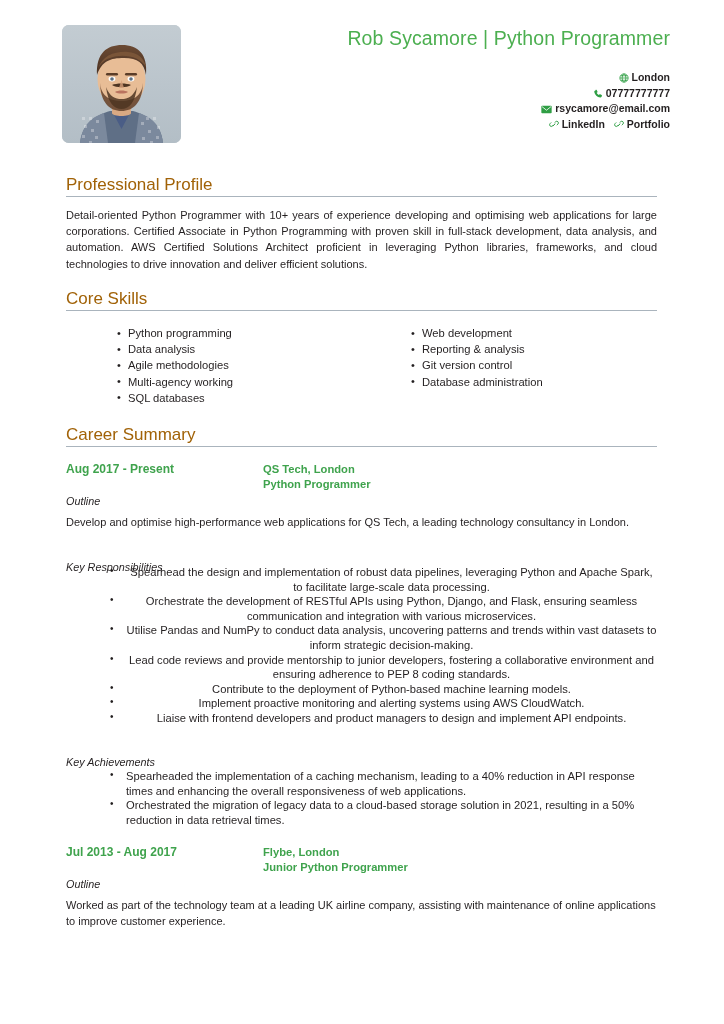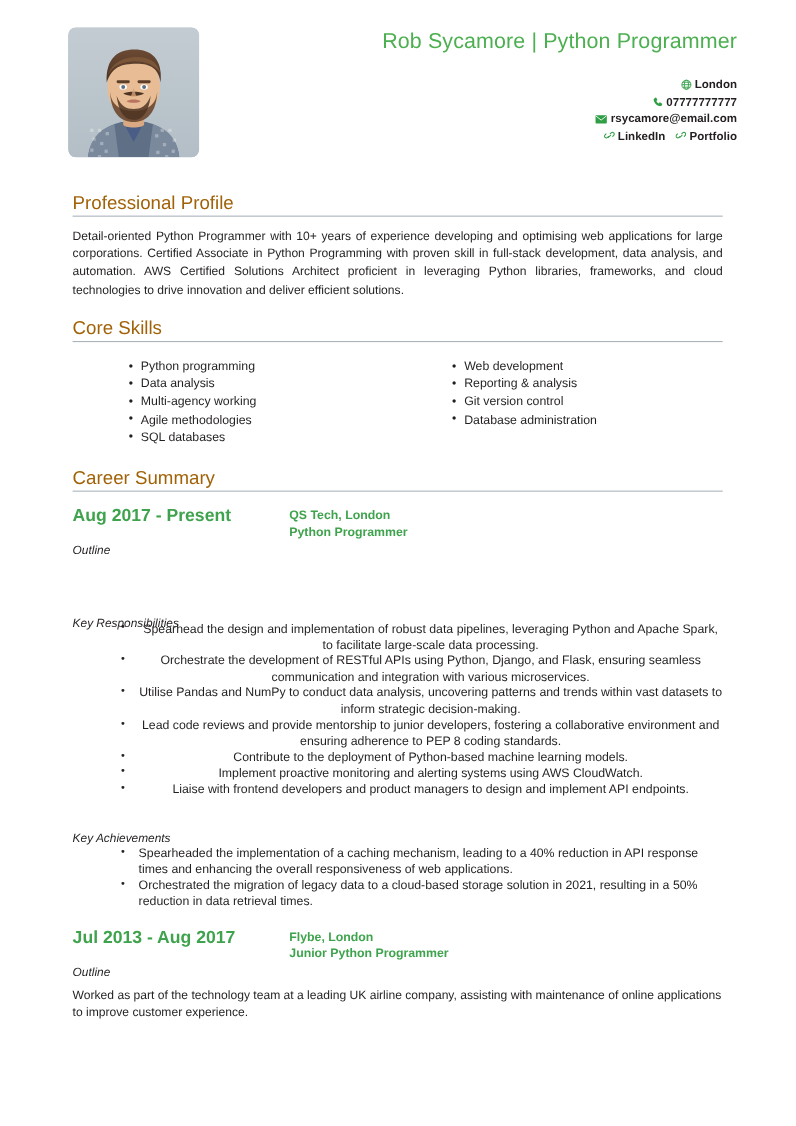--- a/index.html
+++ b/index.html
@@ -126,21 +126,21 @@
     left: 0;
     top: -0.5px;
     font-size: 11px;
     color: #231f20;
   }
 
   
   .job-dates {
     position: absolute;
     left: 66px;
-    font-size: 16px;
+    font-size: 12px;
     font-weight: bold;
     color: #3fa34d;
     white-space: nowrap;
     line-height: 15.5px;
   }
   .job-meta {
     position: absolute;
     left: 263px;
     font-size: 11.2px;
     font-weight: bold;
@@ -325,22 +325,22 @@
   <div class="section-rule" style="top:196px;"></div>
   <div class="body-text" style="top:207px;">Detail-oriented Python Programmer with 10+ years of experience developing and optimising web applications for large corporations. Certified Associate in Python Programming with proven skill in full-stack development, data analysis, and automation. AWS Certified Solutions Architect proficient in leveraging Python libraries, frameworks, and cloud technologies to drive innovation and deliver efficient solutions.</div>
 
   <div class="section-heading" style="top:288px;">Core Skills</div>
   <div class="section-rule" style="top:310px;"></div>
 
   <div class="skills-col" style="left:106px; top:325px; width:270px;">
     <ul>
       <li>Python programming</li>
       <li>Data analysis</li>
+      <li>Agile methodologies</li>
       <li>Multi-agency working</li>
-      <li>Agile methodologies</li>
       <li>SQL databases</li>
     </ul>
   </div>
 
   <div class="skills-col" style="left:400px; top:325px; width:270px;">
     <ul>
       <li>Web development</li>
       <li>Reporting &amp; analysis</li>
       <li>Git version control</li>
       <li>Database administration</li>
@@ -348,20 +348,21 @@
   </div>
 
   <div class="section-heading" style="top:424px;">Career Summary</div>
   <div class="section-rule" style="top:446px;"></div>
 
   <div class="job-dates" style="top:462px;">Aug 2017 - Present</div>
   <div class="job-meta" style="top:462px;">QS Tech, London</div>
   <div class="job-meta" style="top:477px;">Python Programmer</div>
 
   <div class="sub-label" style="top:494px;">Outline</div>
+  <div class="body-text left-align" style="top:514px;">Develop and optimise high-performance web applications for QS Tech, a leading technology consultancy in London.</div>
 
   <div class="sub-label" style="top:560px;">Key Responsibilities</div>
   <div class="bullets" style="top:565px;text-align:center;">
     <ul>
       <li>Spearhead the design and implementation of robust data pipelines, leveraging Python and Apache Spark, to facilitate large-scale data processing.</li>
       <li>Orchestrate the development of RESTful APIs using Python, Django, and Flask, ensuring seamless communication and integration with various microservices.</li>
       <li>Utilise Pandas and NumPy to conduct data analysis, uncovering patterns and trends within vast datasets to inform strategic decision-making.</li>
       <li>Lead code reviews and provide mentorship to junior developers, fostering a collaborative environment and ensuring adherence to PEP 8 coding standards.</li>
       <li>Contribute to the deployment of Python-based machine learning models.</li>
       <li>Implement proactive monitoring and alerting systems using AWS CloudWatch.</li>

